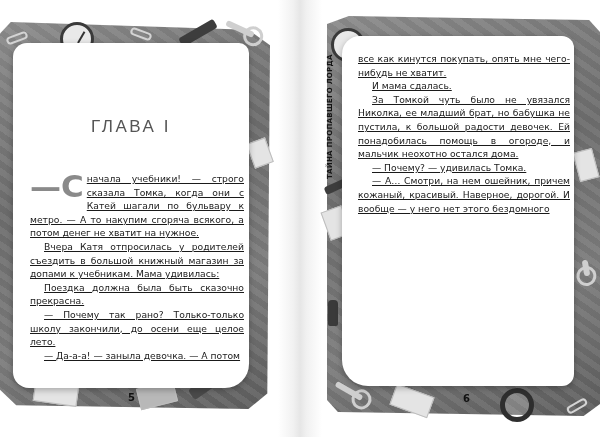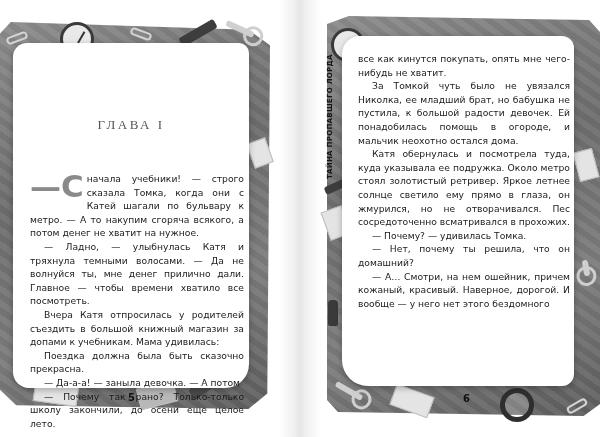--- a/index.html
+++ b/index.html
@@ -53,32 +53,32 @@
     left: 13px; top: 43px; width: 236px; height: 345px;
     border-radius: 14px 10px 24px 16px;
   }
   .panel-right {
     left: 342px; top: 36px; width: 232px; height: 350px;
     border-radius: 18px 12px 12px 26px;
   }
 
   .chapter-label {
     position: absolute; left: 13px; top: 117px; width: 236px; text-align: center;
-    font-family: Liberation Serif, serif; font-size: 13px; letter-spacing: 2.5px; color: #555;
+    font-family: Liberation Sans, sans-serif; font-size: 17px; letter-spacing: 2.5px; color: #555;
   }
   .chapter-title {
     position: absolute; left: 13px; top: 139px; width: 236px; text-align: center;
     font-family: "DejaVu Sans", sans-serif; font-size: 16px; font-weight: bold; color: #111;
   }
 
   .text {
     position: absolute; font-family: "DejaVu Sans", sans-serif;
     font-size: 9.2px; line-height: 13.6px; color: #1a1a1a; text-align: justify;
   }
-  .text p { text-indent: 14px; }
+  .text p { text-indent: 14px; text-decoration: underline; }
   .text p.noindent { text-indent: 0; }
   .text-left { left: 30px; top: 172px; width: 214px; }
   .text-right { left: 358px; top: 52px; width: 212px; }
   .dropcap {
     float: left; font-size: 31px; line-height: 27px; font-weight: bold; color: #8a8a8a;
     margin: 1px 3px 0 0; font-family: "DejaVu Sans", sans-serif;
   }
   .first-para { text-indent: 0 !important; }
 
   .page-number {
@@ -113,25 +113,24 @@
   <div class="deco deco-paper" style="left:138px;top:384px;width:38px;height:22px;transform:rotate(-14deg);background:#b8b8b8;"></div>
 
   <div class="panel panel-left"></div>
 
   <div class="chapter-label">ГЛАВА I</div>
 
   <div class="text text-left">
     <p class="first-para">
       <span class="dropcap"><span>—</span><span>С</span></span><span>начала учебники! — строго сказала Томка, когда они с Катей шагали по бульвару к метро. — А то накупим сгоряча всякого, а потом денег не хватит на нужное.</span>
     </p>
-    <p>— Ладно, — улыбнулась Катя и тряхнула темными волосами. — Да не волнуйся ты, мне денег прилично дали. Главное — чтобы времени хватило все посмотреть.</p>
     <p>Вчера Катя отпросилась у родителей съездить в большой книжный магазин за допами к учебникам. Мама удивилась:</p>
     <p>Поездка должна была быть сказочно прекрасна.</p>
+    <p>— Почему так рано? Только-только школу закончили, до осени еще целое лето.</p>
     <p>— Да-а-а! — заныла девочка. — А потом</p>
-    <p>— Почему так рано? Только-только школу закончили, до осени еще целое лето.</p>
   </div>
 
   <div class="page-number page-number-left">5</div>
 
   <div class="frame frame-right"></div>
   <div class="deco deco-clock" style="left:331px;top:28px;"></div>
   <div class="deco deco-bar" style="left:324px;top:182px;width:26px;height:8px;transform:rotate(-25deg);"></div>
   <div class="deco deco-paper" style="left:325px;top:208px;width:22px;height:30px;transform:rotate(-20deg);"></div>
   <div class="deco deco-chess" style="left:328px;top:300px;background:#3a3a3a;"></div>
   <div class="deco deco-key" style="left:334px;top:388px;transform:rotate(30deg);"></div>
@@ -140,21 +139,20 @@
   <div class="deco deco-lens" style="left:500px;top:388px;"></div>
   <div class="deco deco-clip" style="left:566px;top:402px;transform:rotate(-30deg);"></div>
   <div class="deco deco-paper" style="left:392px;top:390px;width:40px;height:22px;transform:rotate(20deg);"></div>
 
   <div class="panel panel-right"></div>
 
   <div class="running-title">ТАЙНА ПРОПАВШЕГО ЛОРДА</div>
 
   <div class="text text-right">
     <p class="noindent">все как кинутся покупать, опять мне чего-нибудь не хватит.</p>
+    <p>И мама сдалась.</p>
     <p>За Томкой чуть было не увязался Николка, ее младший брат, но бабушка не пустила, к большой радости девочек. Ей понадобилась помощь в огороде, и мальчик неохотно остался дома.</p>
-    <p>Катя обернулась и посмотрела туда, куда указывала ее подружка. Около метро стоял золотистый ретривер. Яркое летнее солнце светило ему прямо в глаза, он жмурился, но не отворачивался. Пес сосредоточенно всматривался в прохожих.</p>
     <p>— Почему? — удивилась Томка.</p>
-    <p>— Нет, почему ты решила, что он домашний?</p>
     <p>— А… Смотри, на нем ошейник, причем кожаный, красивый. Наверное, дорогой. И вообще — у него нет этого бездомного</p>
   </div>
 
   <div class="page-number page-number-right">6</div>
 </div>
 
 </body></html>

